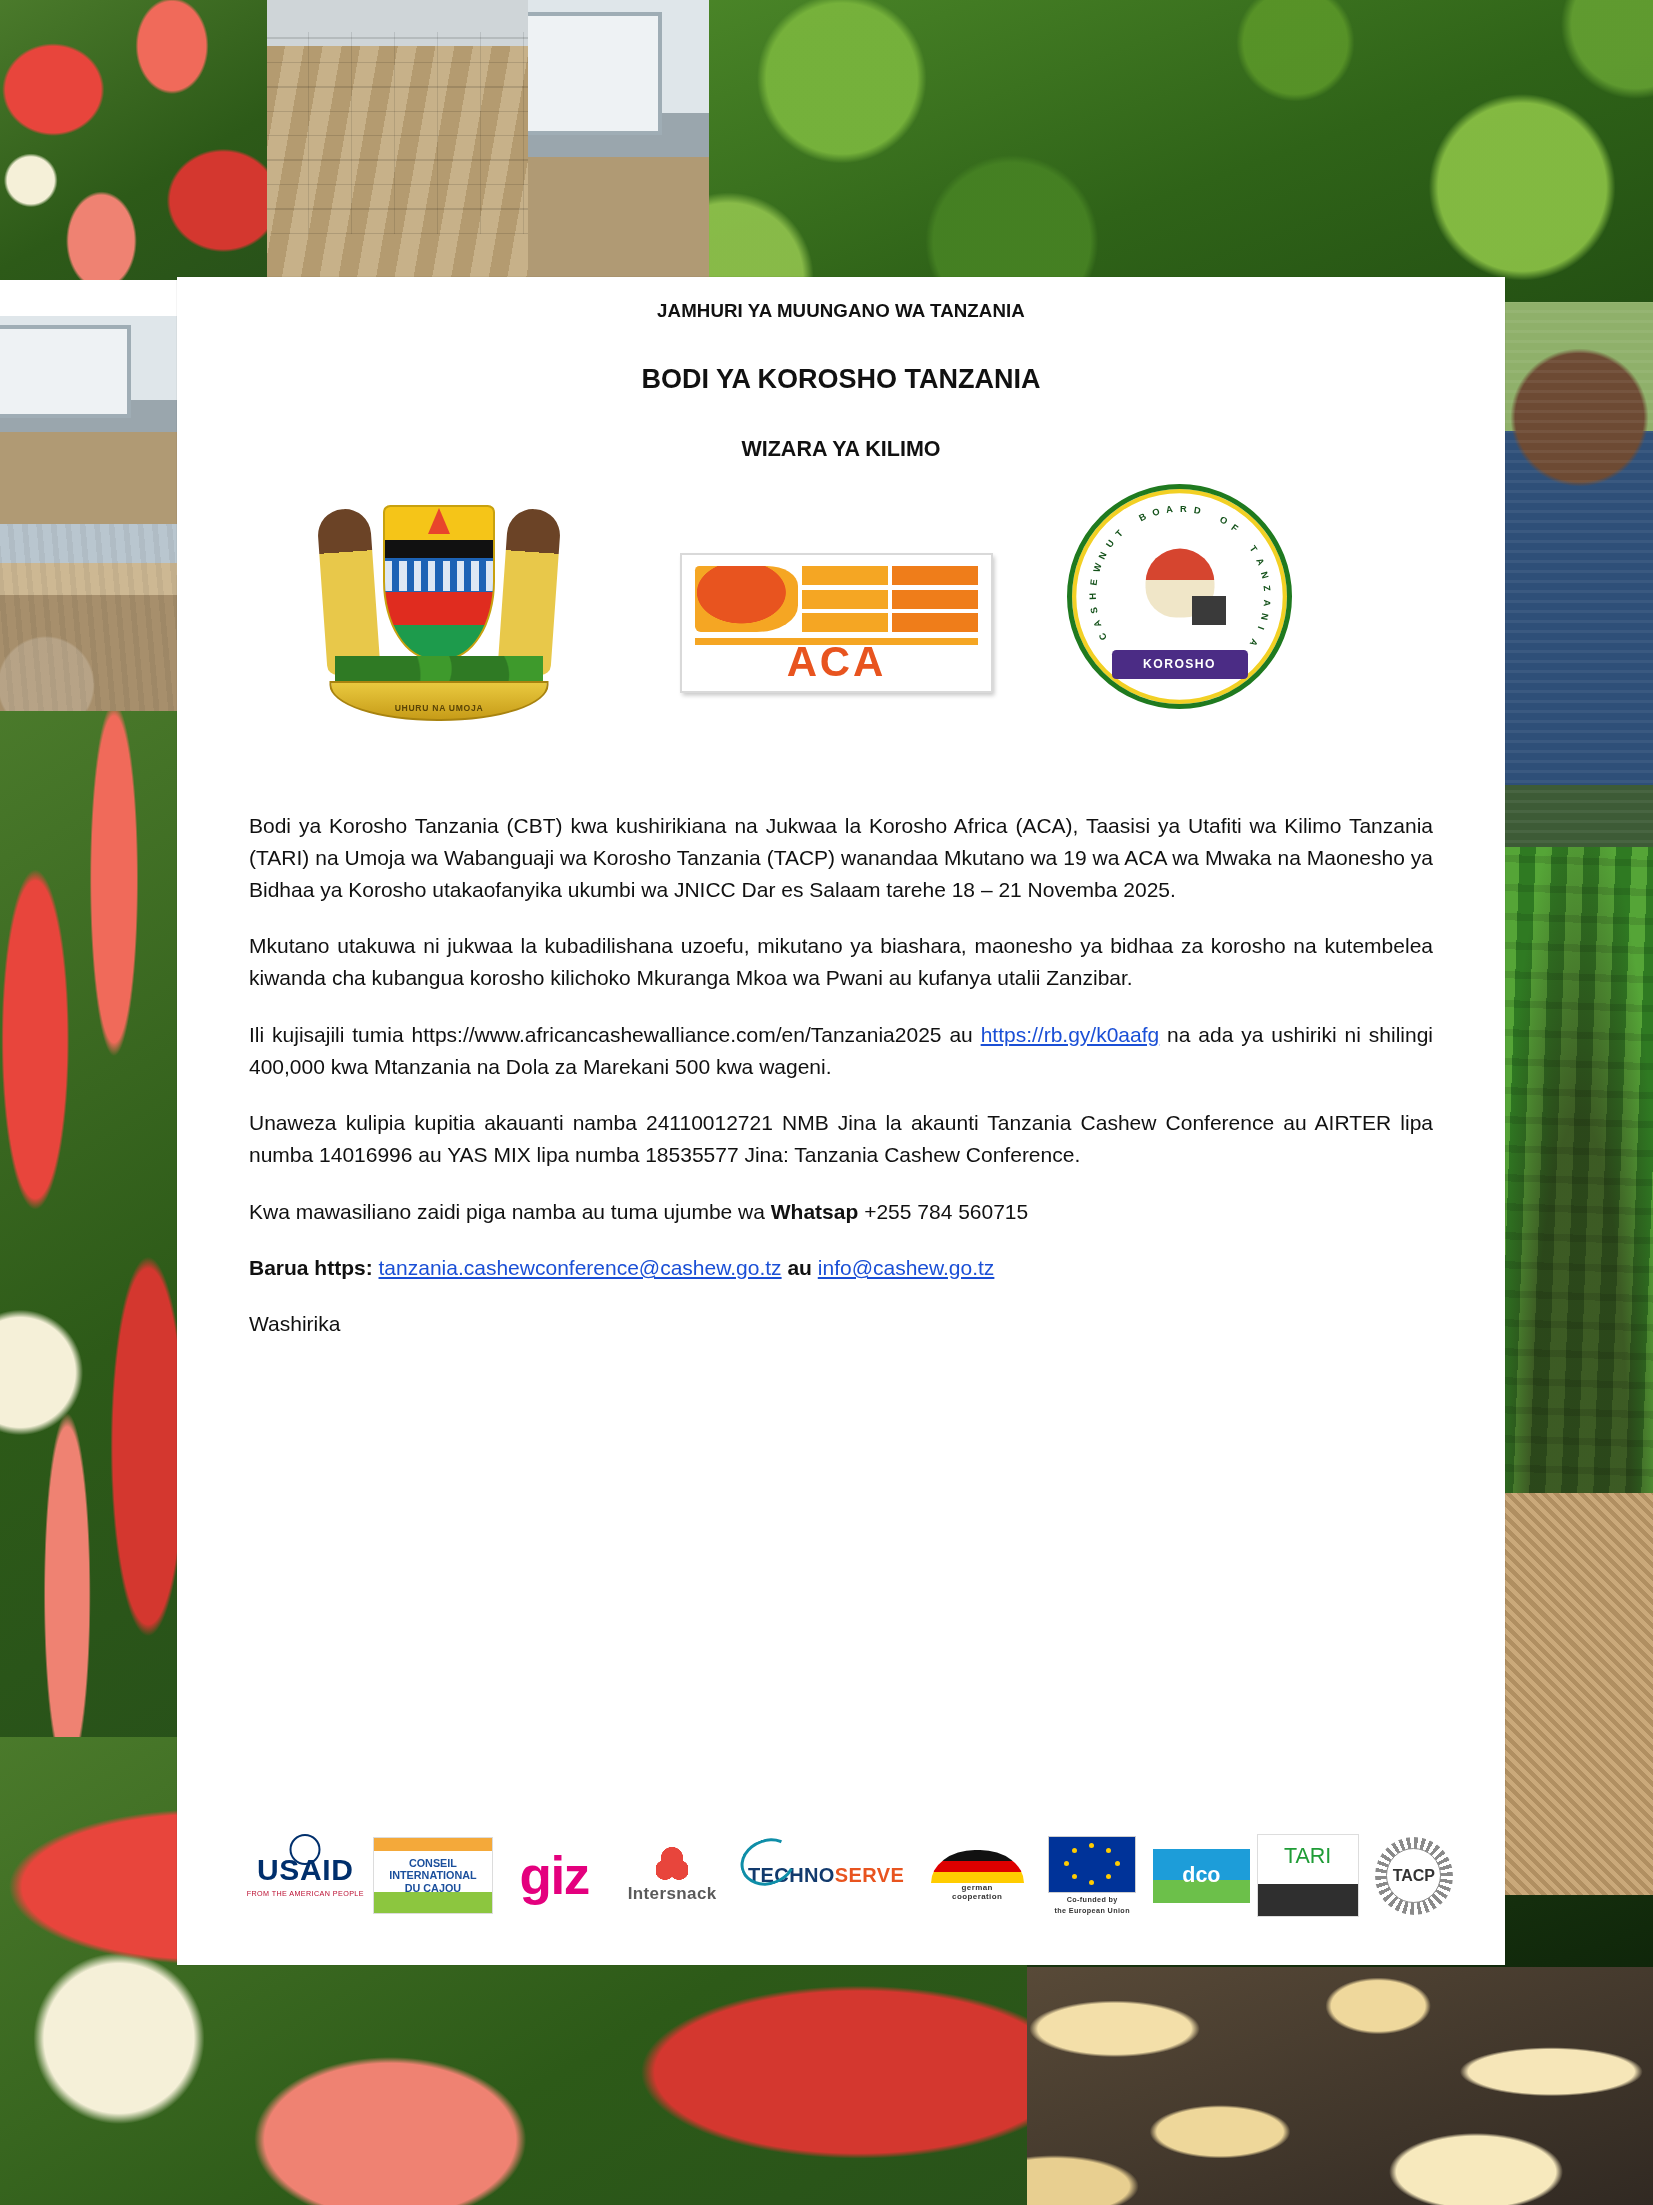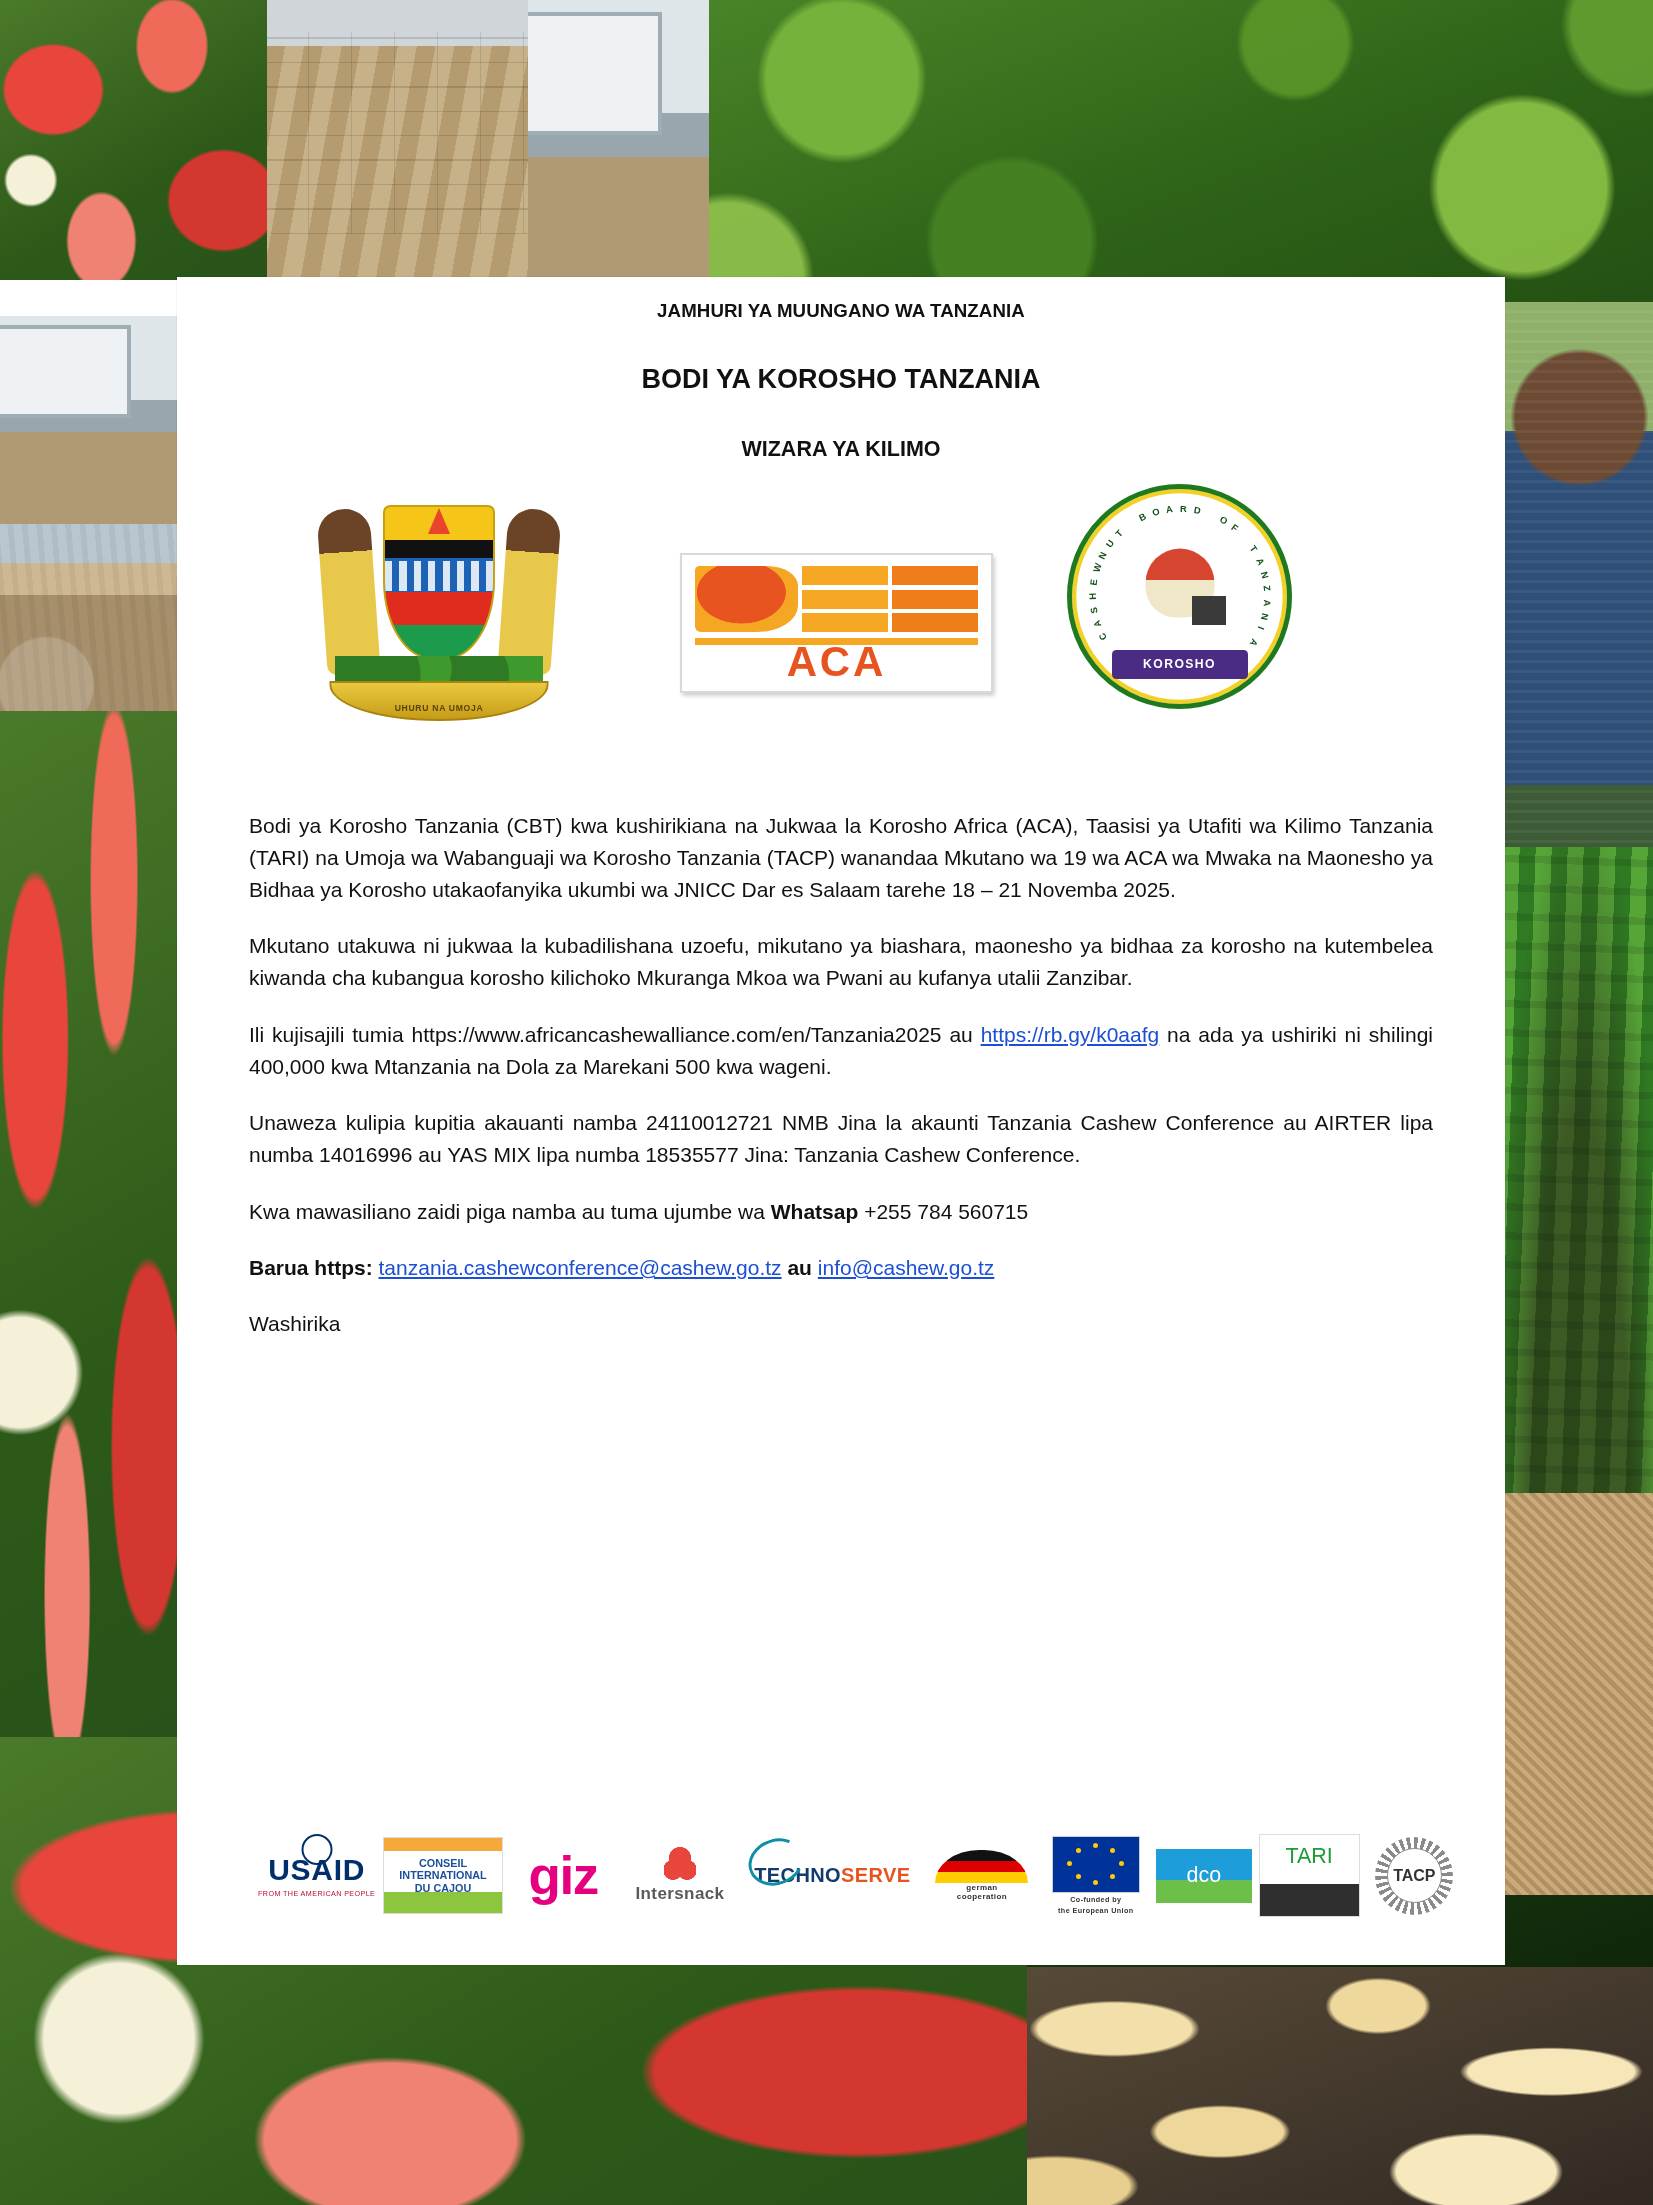--- a/index.html
+++ b/index.html
@@ -327,21 +327,21 @@
   #body-text p { margin: 0 0 24.4px 0; }
   a.link {
     color: #1a4fd6;
     text-decoration: underline;
   }
   b { font-weight: bold; }
 
   
   #partners {
     position: absolute;
-    left: 80px;
+    left: 68px;
     right: 43px;
     bottom: 43px;
     height: 93px;
     display: flex;
     align-items: center;
     gap: 7px;
   }
   .plogo {
     position: relative;
     height: 85px;
@@ -412,21 +412,21 @@
     position: absolute; width: 5px; height: 5px; background: #ffcc00;
     border-radius: 50%;
   }
   #p-eu .cap { font-size: 7.2px; color: #333; text-align: center; margin-top: 2.2px; }
 
   #p-dco { width: 115px; }
   #p-dco .box {
     width: 101px; height: 54px;
     background: linear-gradient(180deg,#1d9dd9 0 58%, #6cc04a 58% 100%);
     display: flex; align-items: center; justify-content: center;
-    color: #fff; font-size: 21.5px; font-weight: normal;
+    color: #fff; font-size: 21.5px; font-weight: bold;
   }
 
   #p-tari { width: 122px; }
   #p-tari .box {
     width: 115px; height: 72px;
     background: linear-gradient(180deg,#ffffff 0 60%, #2f2f2f 60% 100%);
     border: 0.7px solid #ddd;
     display: flex; align-items: flex-start; justify-content: center;
     color: #1f9c36; font-size: 21.5px; font-weight: normal; padding-top: 8.6px;
   }

